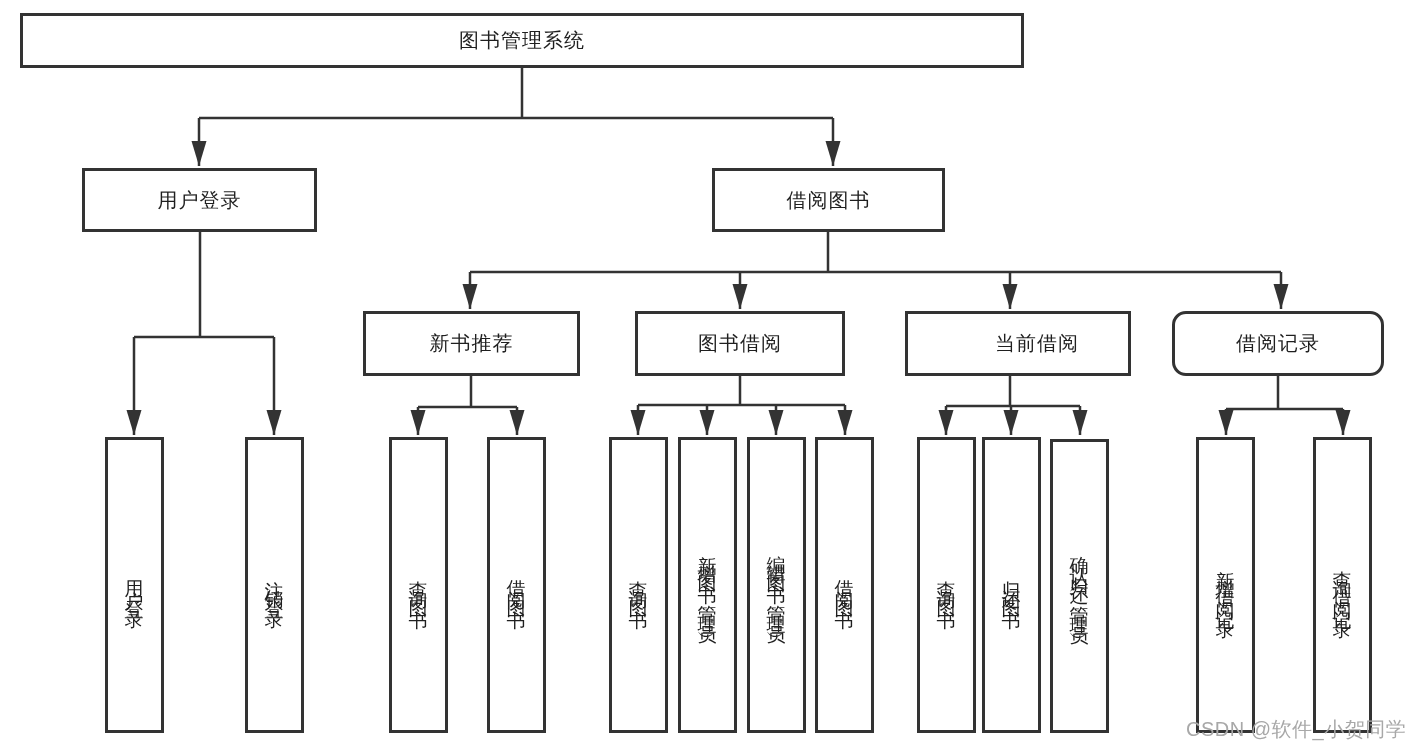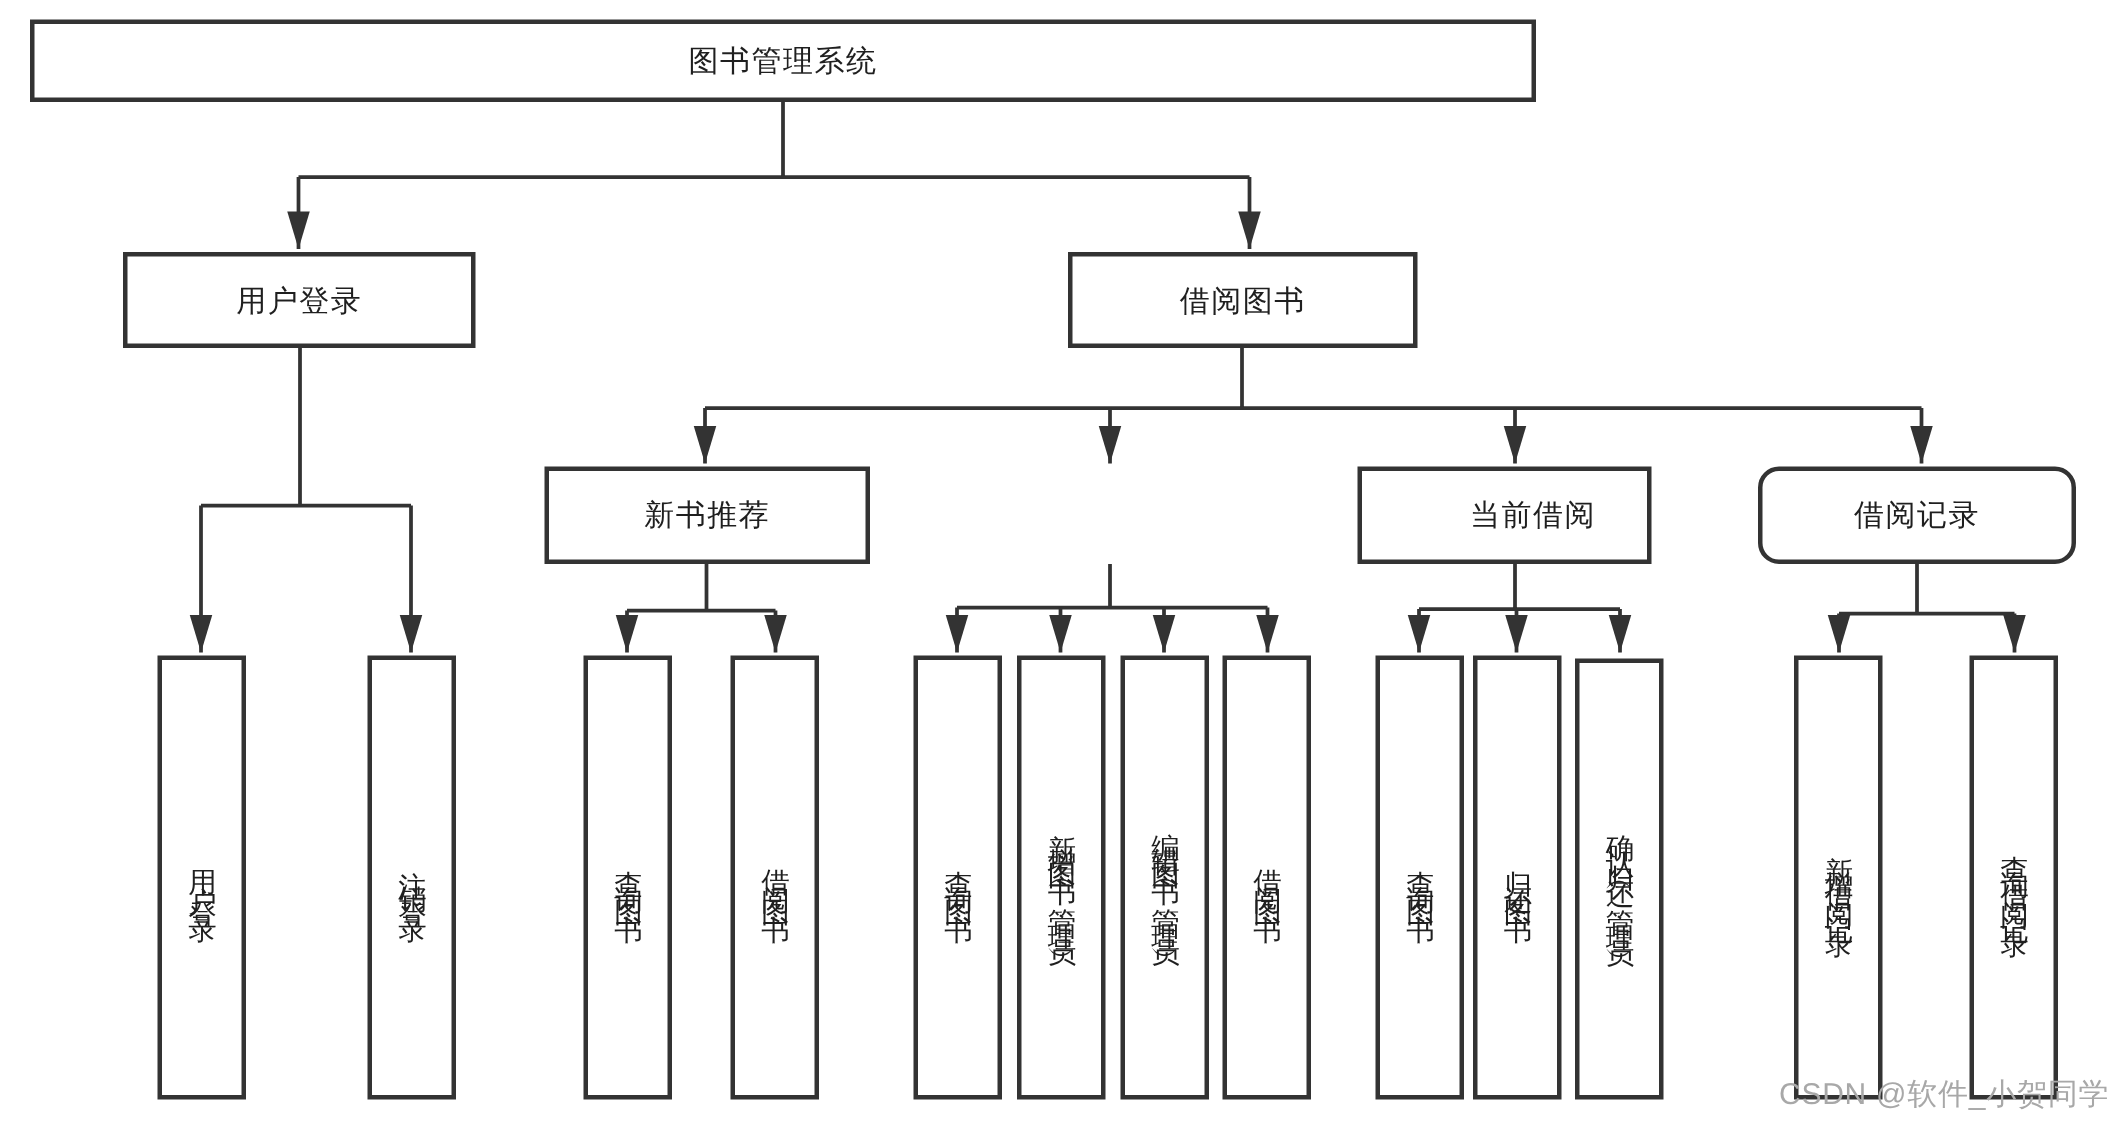--- a/index.html
+++ b/index.html
@@ -118,21 +118,24 @@
   <div class="node hbox" style="left:82px;top:168px;width:235px;height:64px;">
     <span class="lbl">用户登录</span>
   </div>
   <div class="node hbox" style="left:712px;top:168px;width:233px;height:64px;">
     <span class="lbl">借阅图书</span>
   </div>
 
   <div class="node hbox" style="left:363px;top:311px;width:217px;height:65px;">
     <span class="lbl">新书推荐</span>
   </div>
-  <div class="node hbox" style="left:905px;top:311px;width:196px;height:65px;padding-left:38px;">
+  <div class="node hbox" style="left:635px;top:311px;width:210px;height:65px;">
+    <span class="lbl">图书借阅</span>
+  </div>
+  <div class="node hbox" style="left:905px;top:311px;width:226px;height:65px;padding-left:38px;">
     <span class="lbl">当前借阅</span>
   </div>
   <div class="node hbox" style="left:1172px;top:311px;width:212px;height:65px;border-radius:14px;">
     <span class="lbl">借阅记录</span>
   </div>
 
   <div class="node vbox" style="left:105px;top:437px;width:59px;height:296px;">
     <span class="vlbl">用户登录</span>
   </div>
   <div class="node vbox" style="left:245px;top:437px;width:59px;height:296px;">

